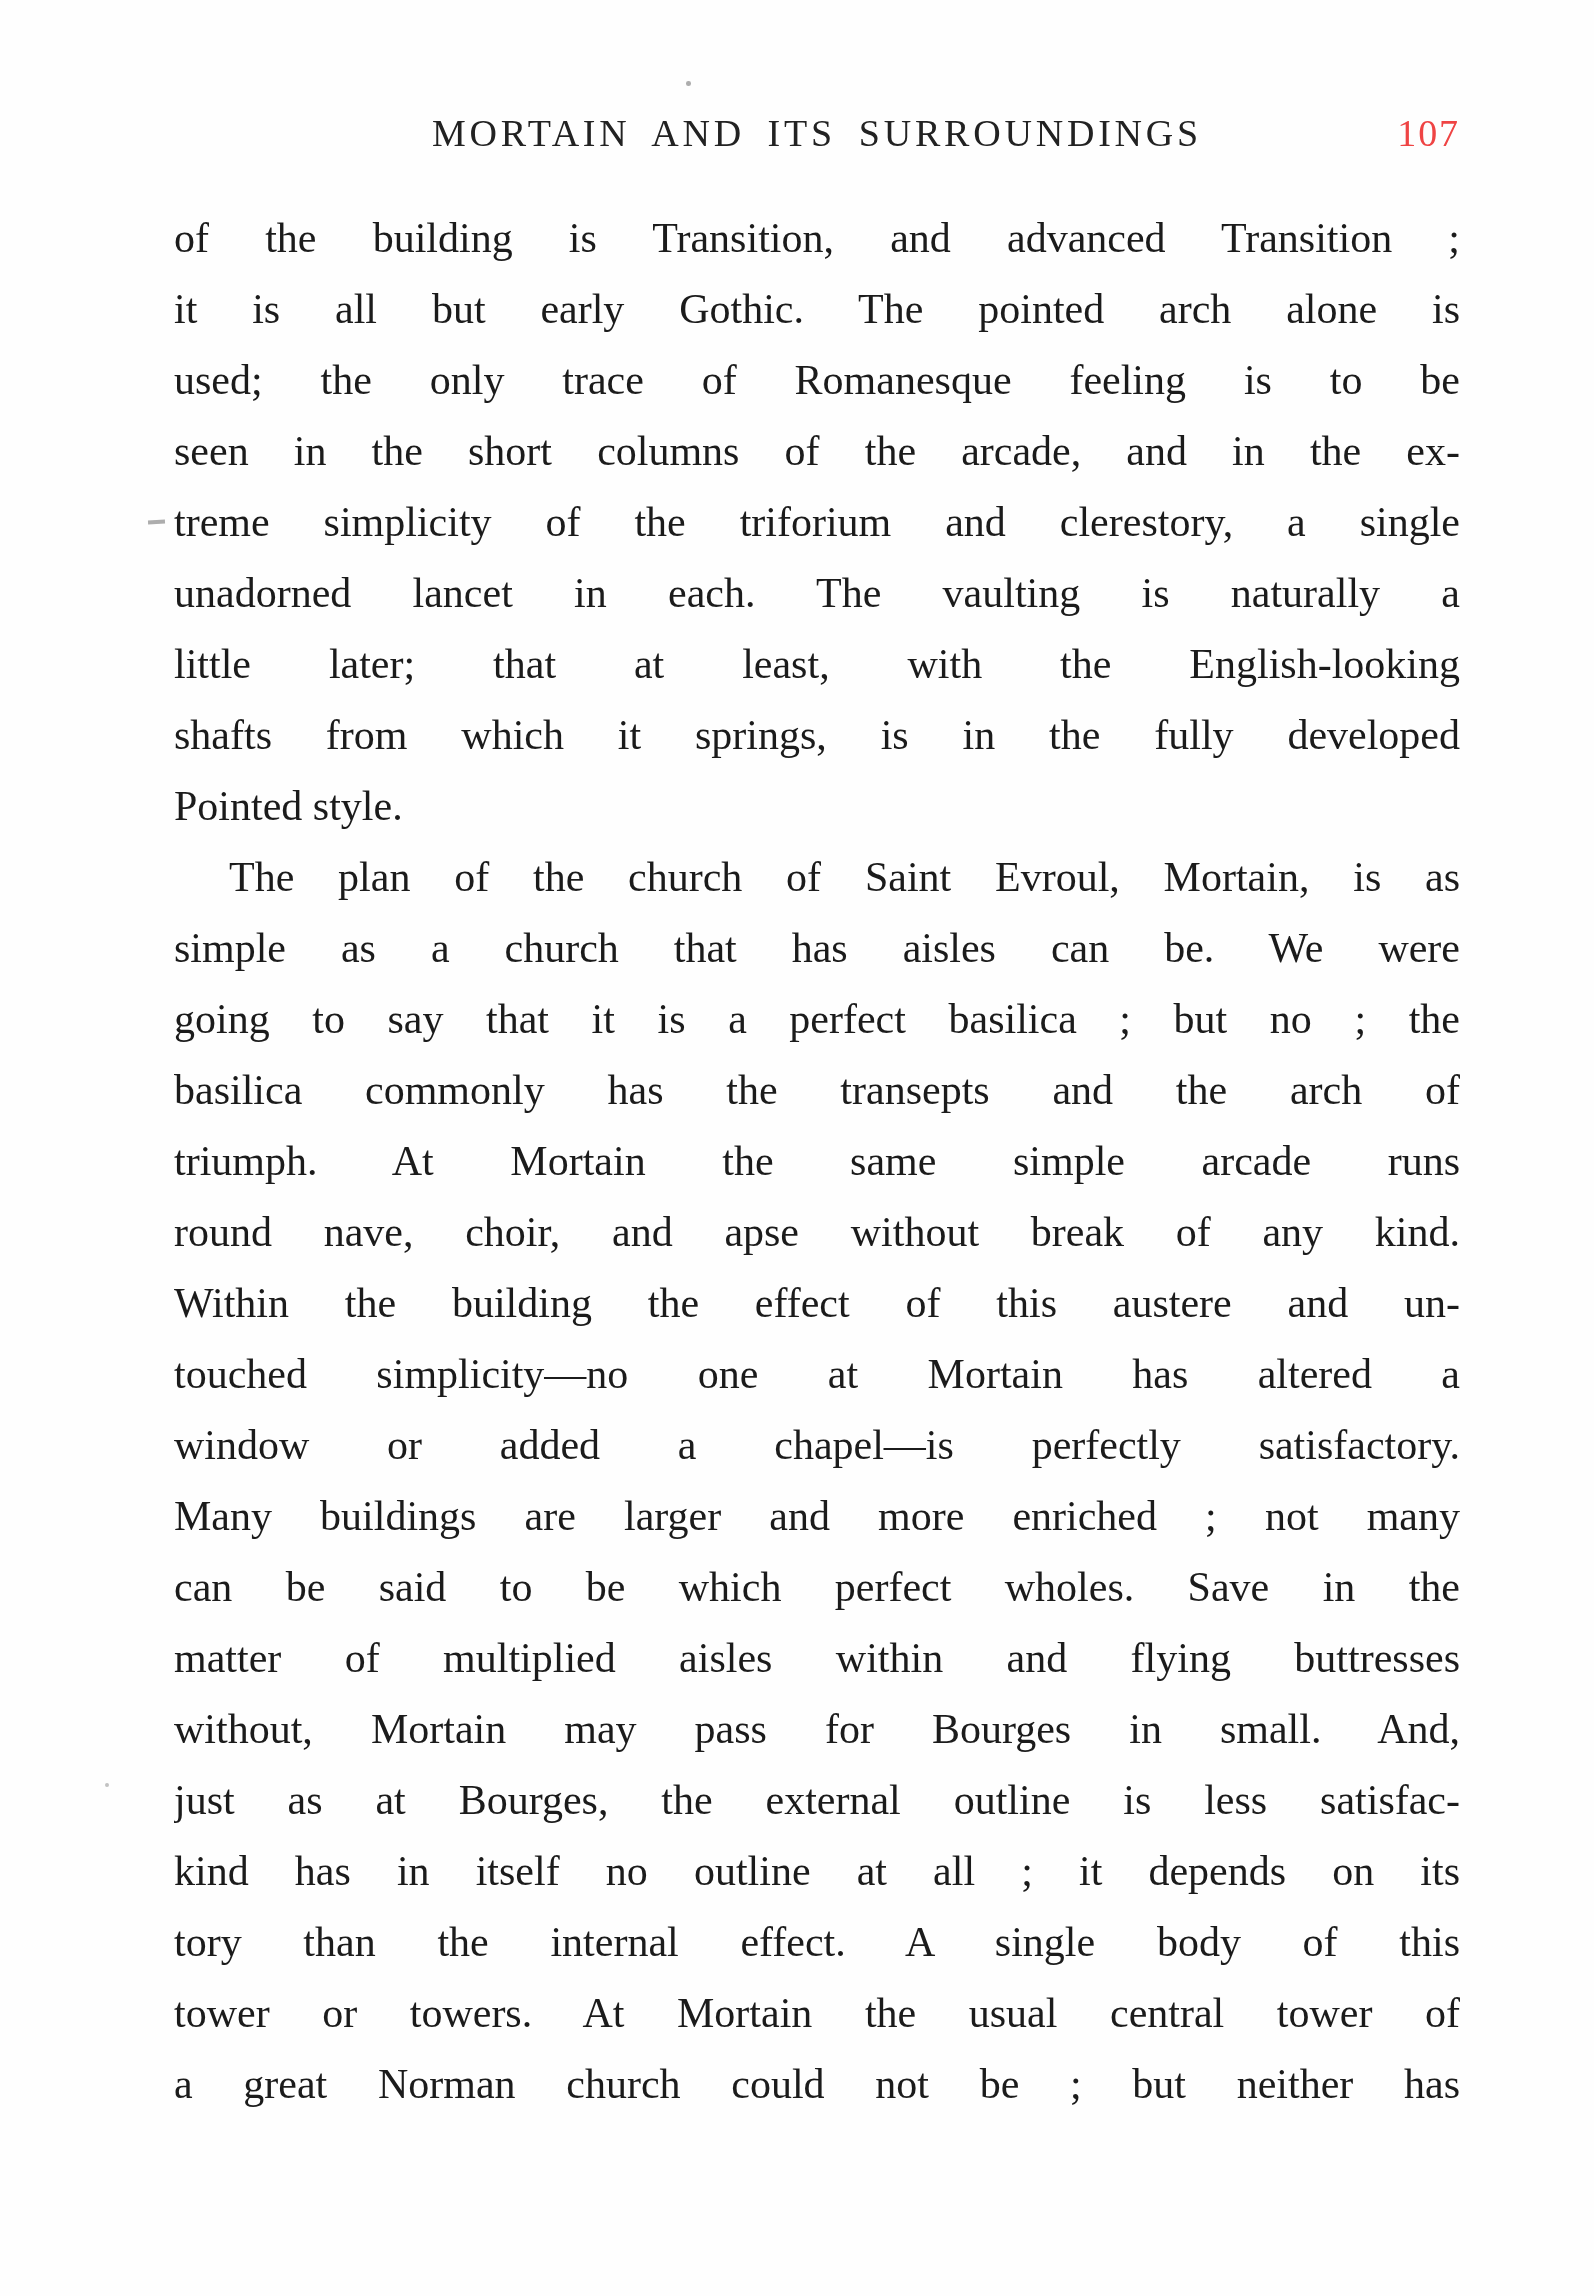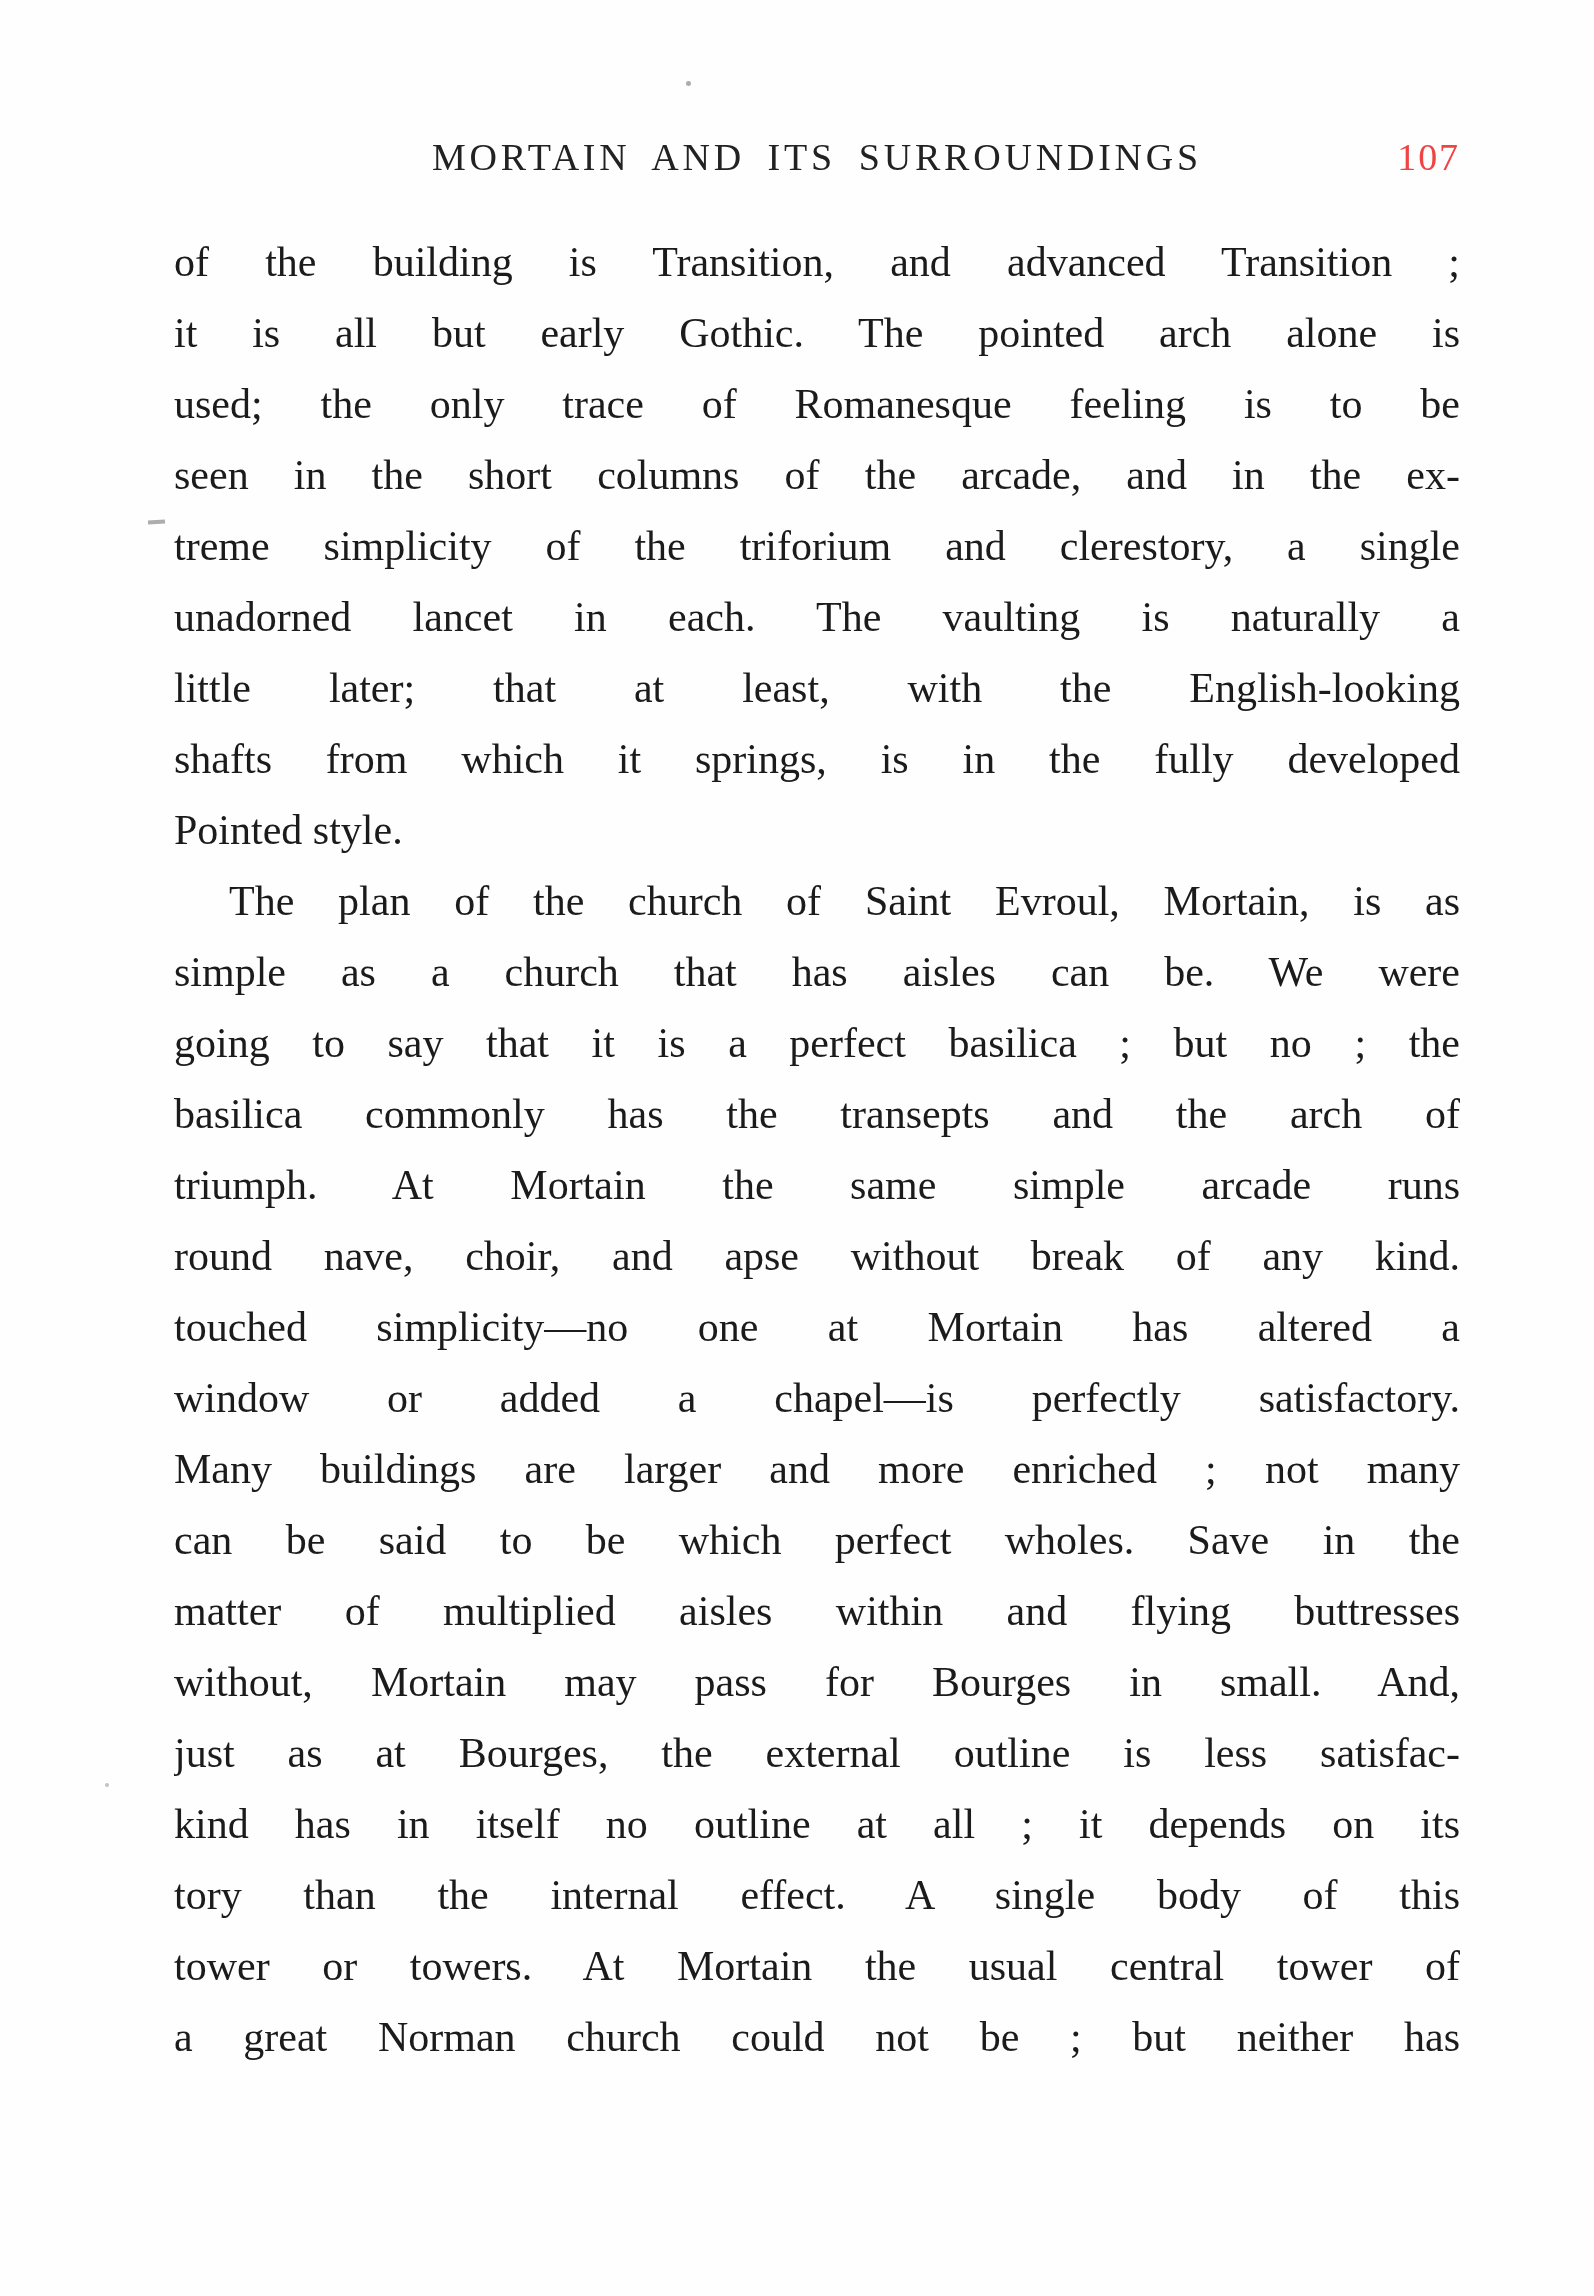--- a/index.html
+++ b/index.html
@@ -16,21 +16,20 @@
     color: #1b1b1b;
     font-family: "Liberation Serif", "DejaVu Serif", serif;
     overflow: hidden;
     box-sizing: border-box;
     padding: 111px 134px 0 174px;
   }
   .running-header {
     position: relative;
     height: 49px;
     margin-bottom: 43px;
-    margin-top: 24px;
   }
   .header-title {
     position: absolute;
     left: 0;
     right: 0;
     text-align: center;
     font-size: 38px;
     letter-spacing: 3.8px;
     word-spacing: 9.4px;
     color: #222;
@@ -101,20 +100,21 @@
     <div class="line">unadorned lancet in each. The vaulting is naturally a</div>
     <div class="line">little later; that at least, with the English-looking</div>
     <div class="line">shafts from which it springs, is in the fully developed</div>
     <div class="line no-justify">Pointed style.</div>
     <div class="line indent">The plan of the church of Saint Evroul, Mortain, is as</div>
     <div class="line">simple as a church that has aisles can be. We were</div>
     <div class="line">going to say that it is a perfect basilica ; but no ; the</div>
     <div class="line">basilica commonly has the transepts and the arch of</div>
     <div class="line">triumph. At Mortain the same simple arcade runs</div>
     <div class="line">round nave, choir, and apse without break of any kind.</div>
+    <div class="line">Within the building the effect of this austere and un-</div>
     <div class="line">touched simplicity—no one at Mortain has altered a</div>
     <div class="line">window or added a chapel—is perfectly satisfactory.</div>
     <div class="line">Many buildings are larger and more enriched ; not many</div>
     <div class="line">can be said to be which perfect wholes. Save in the</div>
     <div class="line">matter of multiplied aisles within and flying buttresses</div>
     <div class="line">without, Mortain may pass for Bourges in small. And,</div>
     <div class="line">just as at Bourges, the external outline is less satisfac-</div>
     <div class="line">kind has in itself no outline at all ; it depends on its</div>
     <div class="line">tory than the internal effect. A single body of this</div>
     <div class="line">tower or towers. At Mortain the usual central tower of</div>

